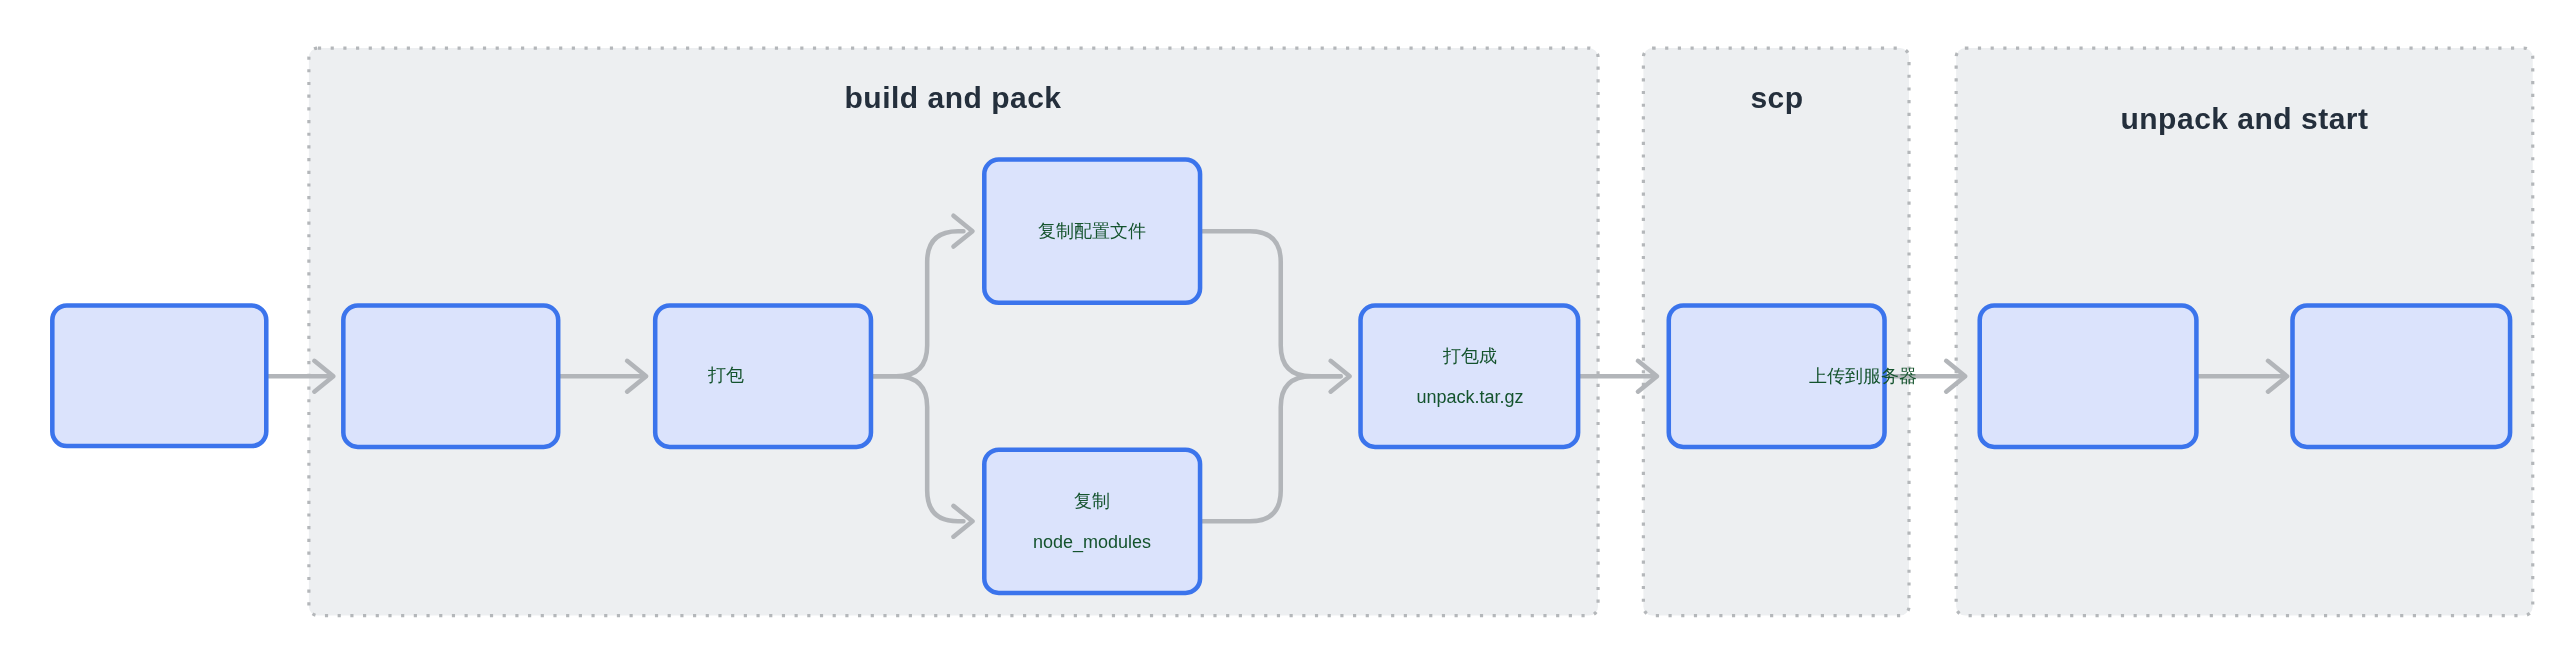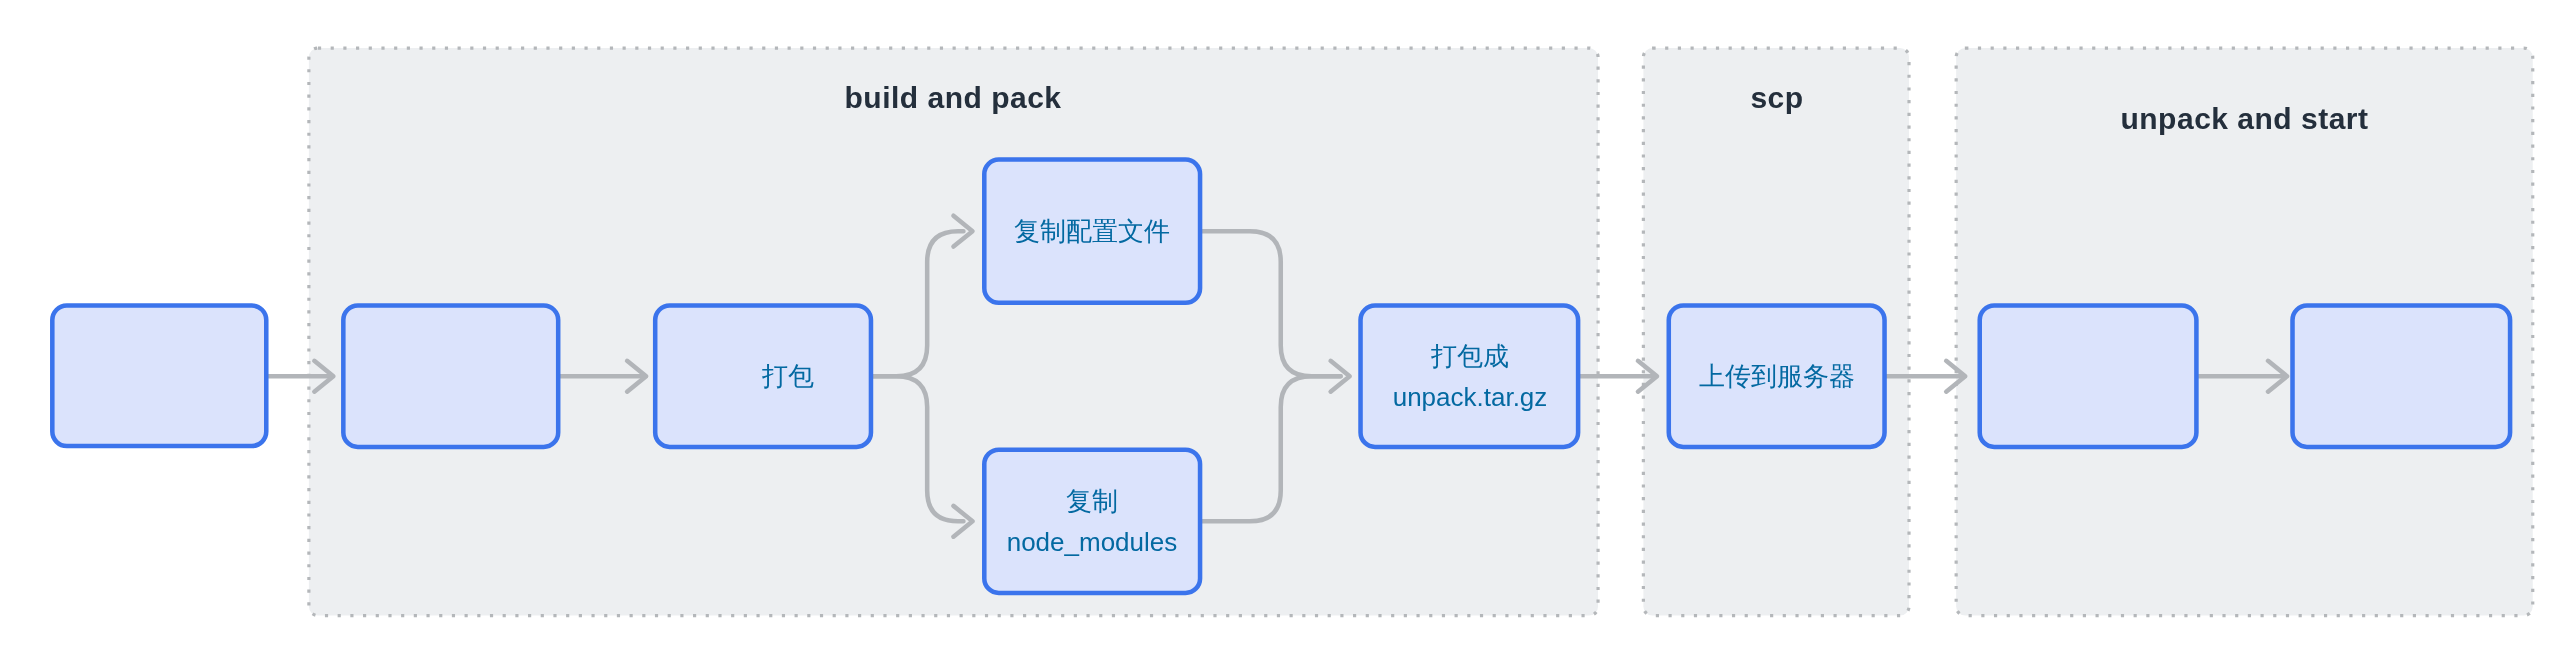--- a/index.html
+++ b/index.html
@@ -19,23 +19,23 @@
     color:#242f3c;
     line-height:36px;
     letter-spacing:0.5px;
   }
   .node-label{
     position:absolute;
     display:flex;
     align-items:center;
     justify-content:center;
     text-align:center;
-    font-size:26px;
+    font-size:18px;
     line-height:41px;
-    color:#0369a1;
+    color:#14532d;
     white-space:pre-line;
   }
 </style>
 </head>
 <body>
 
 <div class="canvas">
 
   <svg class="layer" width="2576" height="660" viewBox="0 0 2840 728">
 
@@ -82,22 +82,22 @@
       <rect x="1840" y="337" width="238" height="156" rx="16"></rect>
       <rect x="2183" y="337" width="239" height="156" rx="16"></rect>
       <rect x="2528" y="337" width="240" height="156" rx="16"></rect>
     </g>
   </svg>
 
   <div class="sg-title" style="left:308px;top:80px;width:1290px;">build and pack</div>
   <div class="sg-title" style="left:1644px;top:80px;width:266px;">scp</div>
   <div class="sg-title" style="left:1956px;top:80px;width:577px;margin-top:21px;">unpack and start</div>
 
-  <div class="node-label" style="left:680px;top:306px;width:216px;height:141px;">打包</div>
+  <div class="node-label" style="left:618px;top:306px;width:216px;height:141px;font-family:Liberation Mono, monospace;">打包</div>
   <div class="node-label" style="left:984px;top:160px;width:216px;height:143px;">复制配置文件</div>
   <div class="node-label" style="left:984px;top:450px;width:216px;height:143px;">复制
 node_modules</div>
   <div class="node-label" style="left:1361px;top:306px;width:218px;height:141px;">打包成
 unpack.tar.gz</div>
-  <div class="node-label" style="left:1669px;top:306px;width:216px;height:141px;">上传到服务器</div>
+  <div class="node-label" style="left:1755px;top:306px;width:216px;height:141px;">上传到服务器</div>
 
 </div>
 
 
 </body></html>

